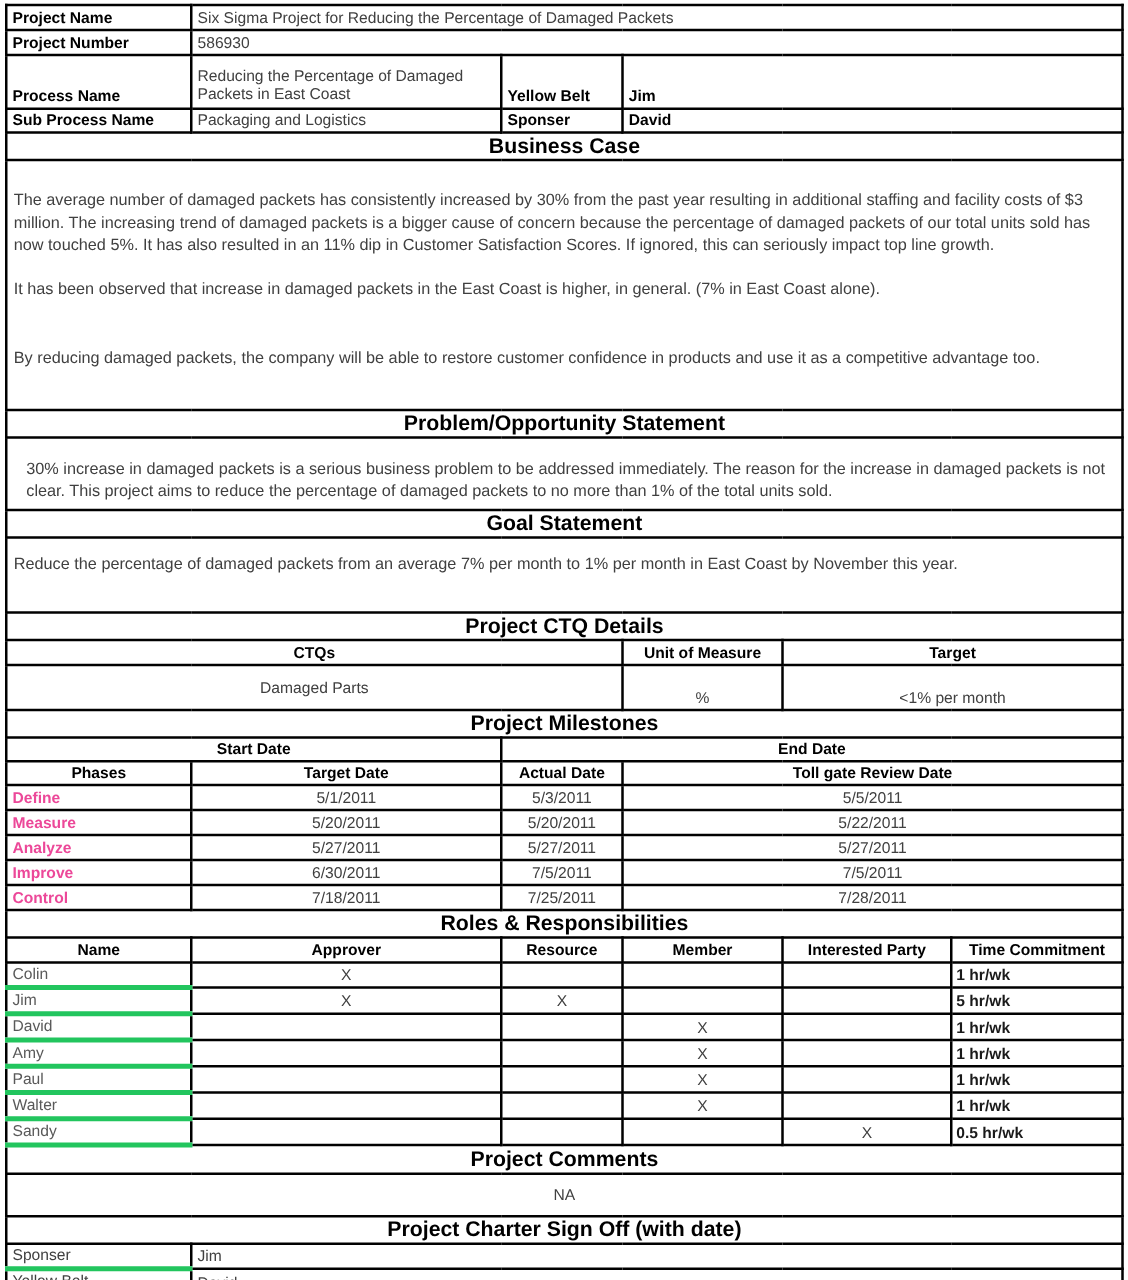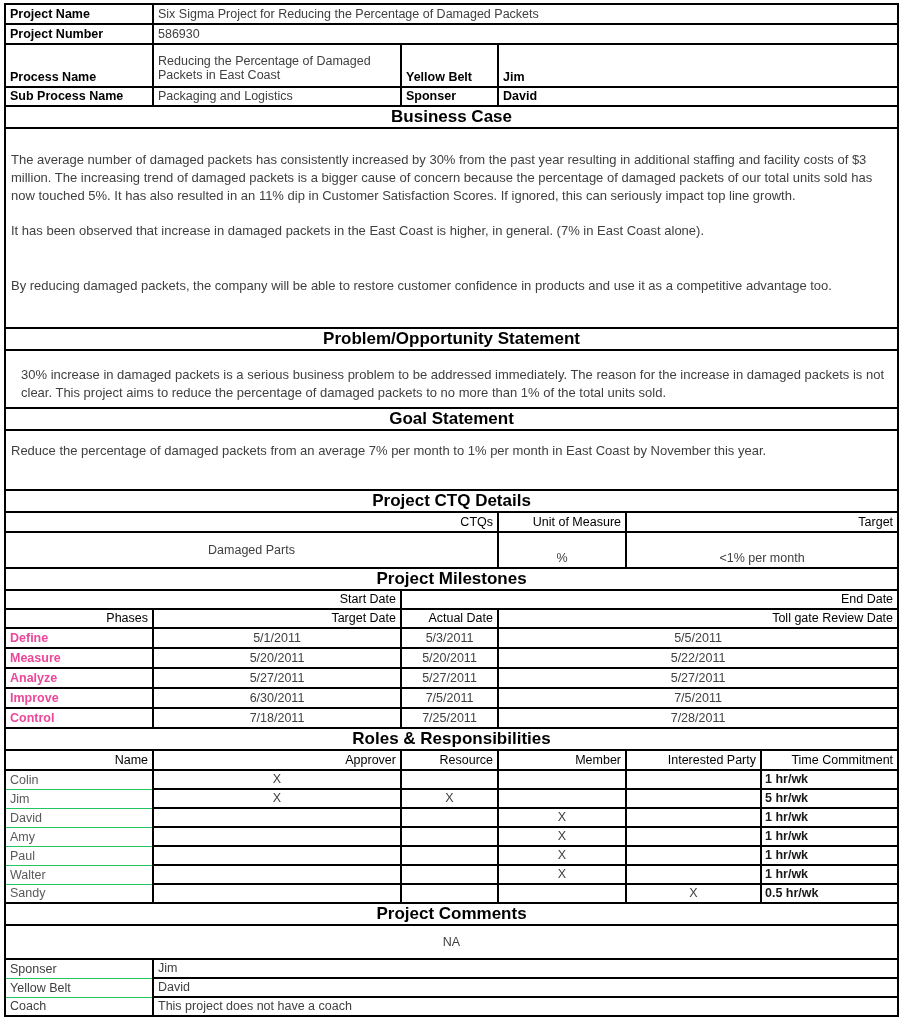--- a/index.html
+++ b/index.html
@@ -54,23 +54,23 @@
   .ctr { text-align: center; }
   .sec {
     font-weight: bold;
     color: #000000;
     text-align: center;
     font-size: 17px;
     vertical-align: middle;
     padding: 0;
   }
   .colhead {
-    font-weight: normal;
+    font-weight: bold;
     color: #000000;
-    text-align: right;
+    text-align: center;
     white-space: nowrap;
   }
   .txtblock {
     vertical-align: top;
     font-size: 13px;
     line-height: 18px;
     color: #404040;
   }
   .txtblock p { margin: 0; }
   .bc { padding: 22px 6px 8px 5px; }
@@ -80,21 +80,21 @@
   .goal { padding: 11px 6px 8px 5px; }
   .phase {
     font-weight: bold;
     color: #ec4899;
   }
   .name {
     color: #595959;
   }
   .thin {
     border-top: 1px solid #7f7f7f;
-    border-bottom: 1px solid #22c55e;
+    border-bottom: 4px solid #22c55e;
   }
   .time {
     font-weight: bold;
     color: #1a1a1a;
     padding-left: 3px;
   }
   .xmark { color: #404040; text-align: center; }
 </style>
 </head>
 <body>
@@ -287,20 +287,23 @@
     <td class="time">0.5 hr/wk</td>
   </tr>
 
   <tr class="hsec">
     <td class="sec" colspan="6">Project Comments</td>
   </tr>
   <tr class="h34">
     <td class="val ctr vmid" colspan="6">NA</td>
   </tr>
 
+  <tr class="hsec">
+    <td class="sec" colspan="6">Project Charter Sign Off (with date)</td>
+  </tr>
   <tr class="h19">
     <td class="val thin">Sponser</td>
     <td class="val" colspan="5">Jim</td>
   </tr>
   <tr class="h19">
     <td class="val thin">Yellow Belt</td>
     <td class="val" colspan="5">David</td>
   </tr>
   <tr class="h19">
     <td class="val thin">Coach</td>

